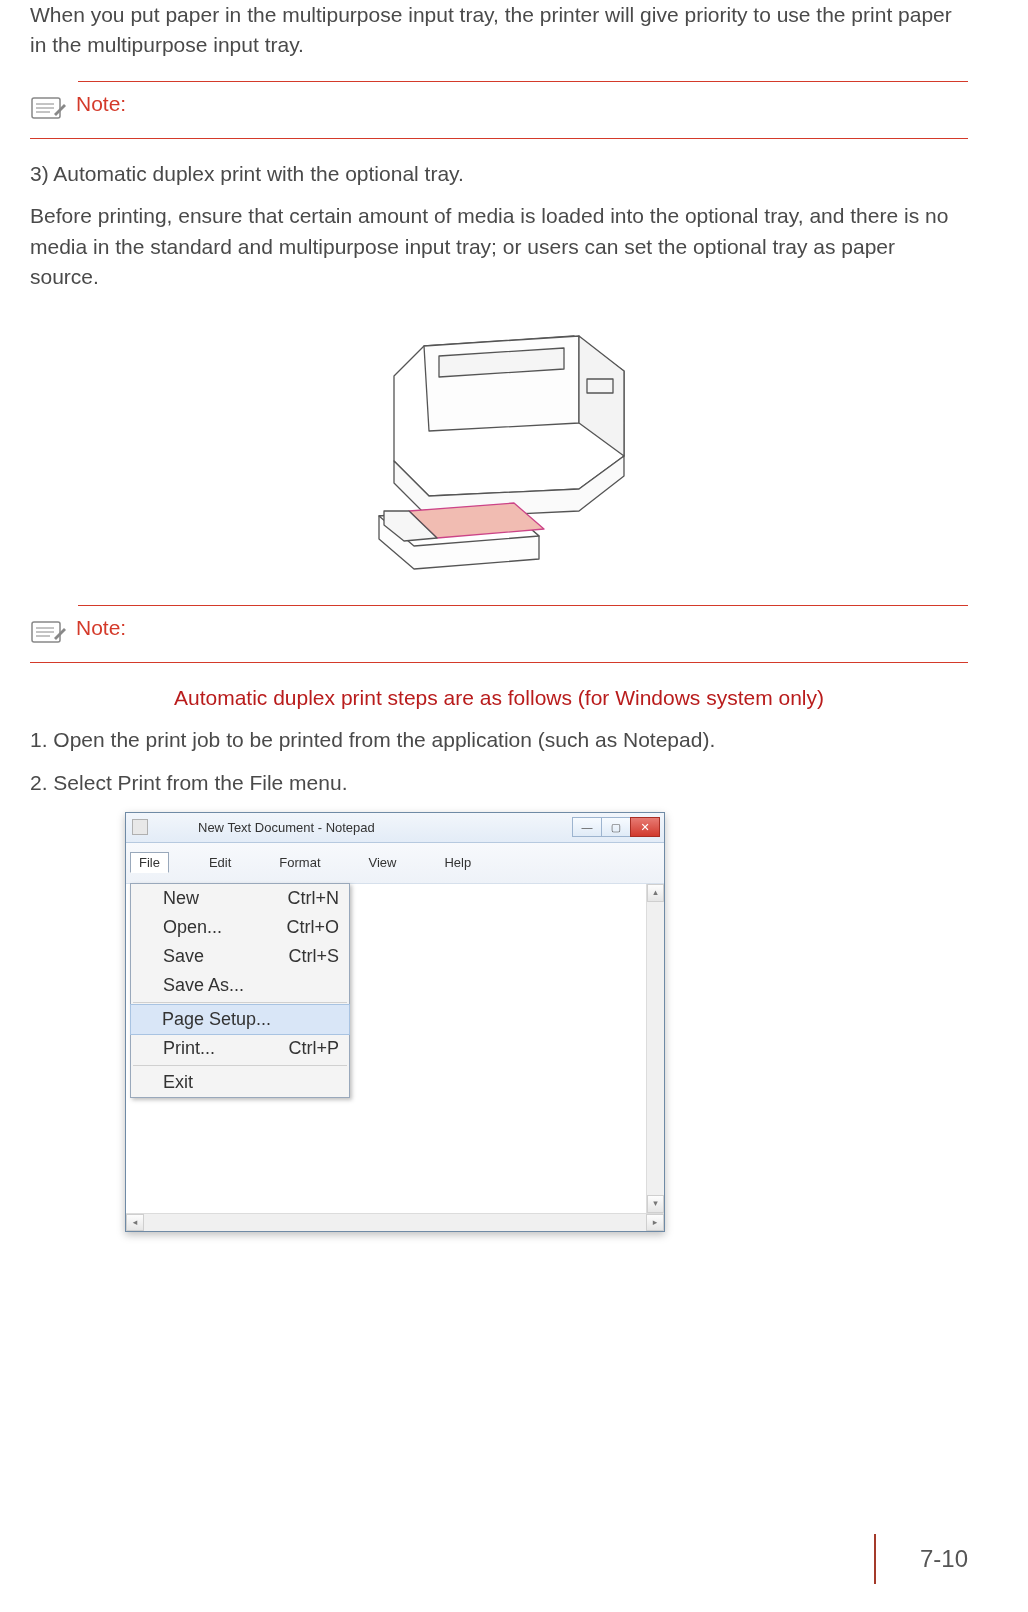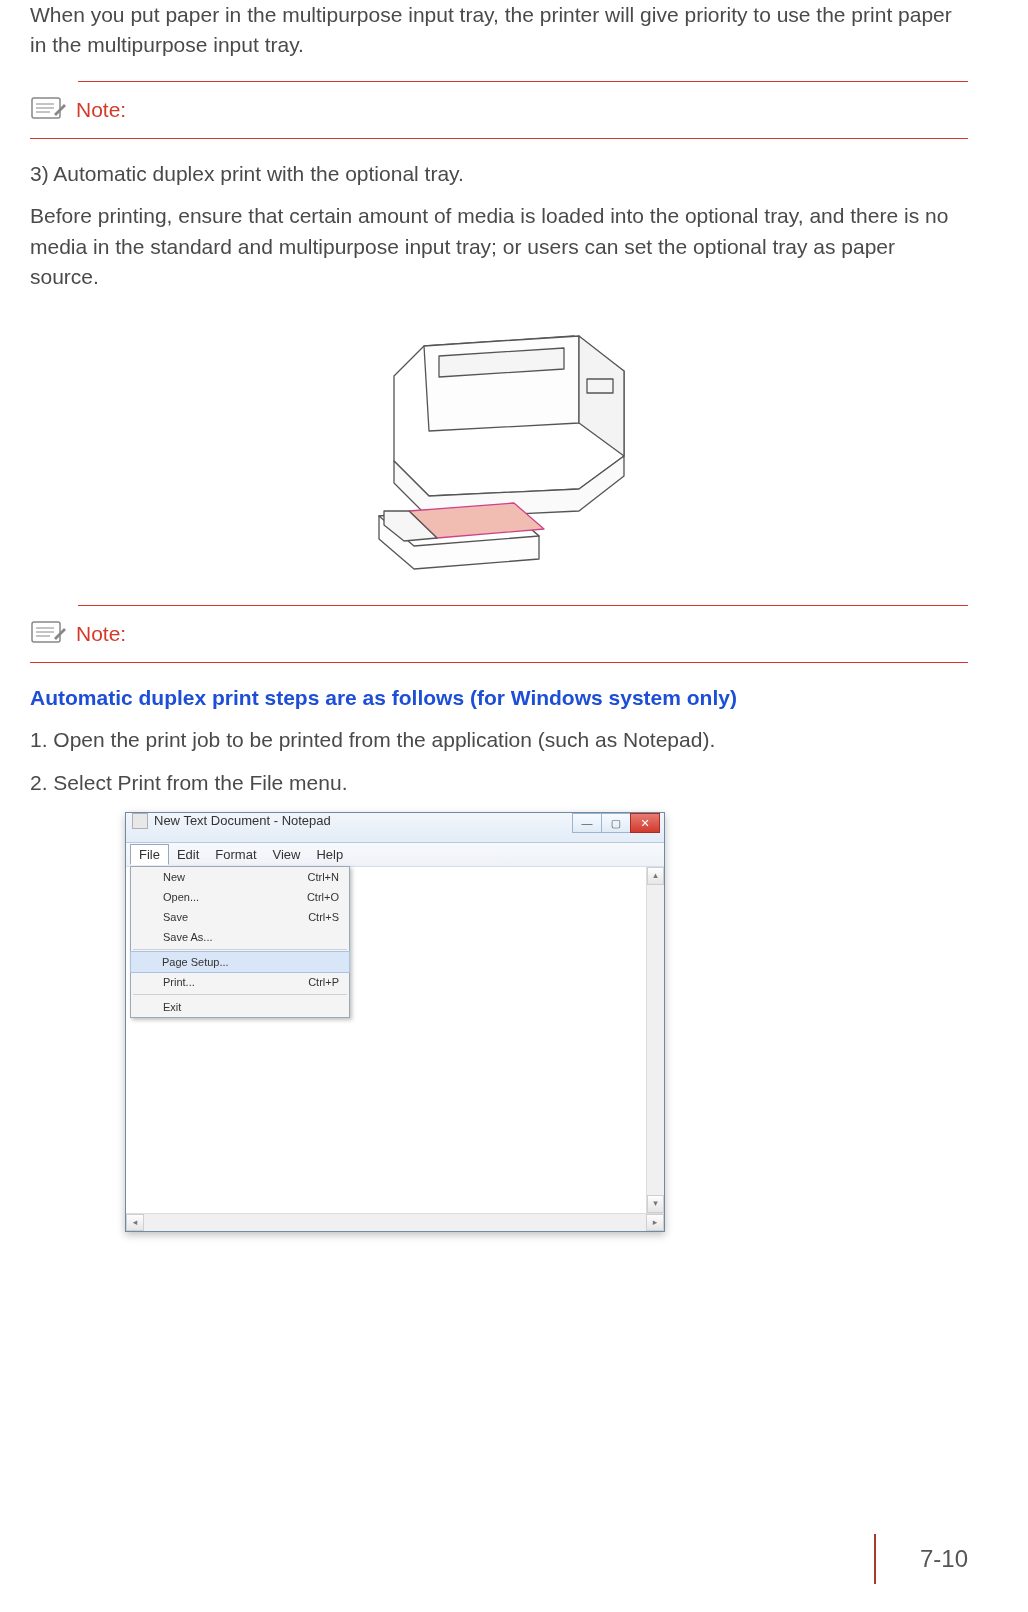--- a/index.html
+++ b/index.html
@@ -8,88 +8,90 @@
     color: #4a4a4a;
     width: 1028px;
     height: 1612px;
     padding: 0 60px 30px 30px;
     position: relative;
   }
   p { font-size: 21px; line-height: 1.45; margin-bottom: 12px; }
   .note-block { margin: 20px 0 14px 0; }
   .note-rule { border: none; border-top: 1.5px solid #d43a2a; margin: 0 0 10px 48px; }
   .note-rule-bottom { border: none; border-top: 1.5px solid #d43a2a; margin: 10px 0 20px 0; }
-  .note-row { display: flex; align-items: center; }
+  .note-row { display: flex; align-items: flex-start; }
   .note-icon { width: 38px; flex-shrink: 0; margin-right: 8px; margin-top: 2px; }
   .note-label { color: #d43a2a; font-size: 21px; margin-right: 18px; flex-shrink: 0; }
   .note-body { font-size: 21px; line-height: 1.45; flex: 1; }
   .note-body .bullet { display: block; margin-bottom: 8px; }
   .printer-figure { text-align: center; margin: 18px 0 20px 0; }
   .printer-figure svg { width: 340px; height: 270px; }
-  .bold { font-weight: bold; color: #1d4ed8; margin-top: 8px; }
+  .bold { font-weight: normal; color: #b91c1c; margin-top: 8px; text-align: center; }
   .notepad-figure { text-align: left; margin: 14px 0 0 95px; }
   .notepad-window {
     width: 540px; height: 420px;
     border: 1px solid #6f8aa5;
     background: #fff;
     box-shadow: 0 3px 8px rgba(0,0,0,0.25);
     display: flex; flex-direction: column;
     font-family: "Segoe UI", Tahoma, sans-serif;
   }
   .titlebar {
     height: 30px;
     background: linear-gradient(#f2f6fb,#e3ecf7);
     border-bottom: 1px solid #b6c9df;
-    display: flex; align-items: flex-start;
+    display: flex; align-items: center;
     padding: 0 4px 0 6px;
     font-size: 13px;
     color: #333;
+    gap: 44px;
   }
   .tb-icon { width: 16px; height: 16px; background: #e8e8e8; border: 1px solid #b0b0b0; margin-right: 6px; }
   .tb-title { flex: 1; }
   .win-btns { display: flex; gap: 0; }
   .win-btn {
     width: 30px; height: 20px;
     border: 1px solid #9db4cf;
     background: linear-gradient(#f7fbff,#e0ebf7);
     margin-left: -1px;
     font-size: 11px; text-align: center; line-height: 18px;
     color: #555;
   }
   .win-btn.close {
     background: linear-gradient(#e77b73,#d13a2e);
     color: #fff;
     border-color: #a82e24;
   }
   .menubar {
-    height: 24px;
+    height: 41px;
     background: linear-gradient(#f7f9fc,#eef2f8);
     border-bottom: 1px solid #d6e0ec;
     display: flex; align-items: center;
     padding-left: 4px;
     font-size: 13px;
     color: #333;
+    gap: 32px;
   }
   .menu-item { padding: 2px 8px; }
   .menu-item.open {
     background: #fff;
     border: 1px solid #99a8bb;
     border-bottom: 1px solid #fff;
     position: relative;
     z-index: 2;
   }
   .content-area { flex: 1; position: relative; background: #fff; }
   .dropdown {
     position: absolute;
     top: -1px; left: 4px;
     width: 220px;
     background: #f4f4f4;
     border: 1px solid #99a8bb;
     box-shadow: 2px 2px 4px rgba(0,0,0,0.25);
-    font-size: 11px;
+    font-size: 18px;
     color: #333;
     z-index: 1;
   }
   .dd-row { display: flex; padding: 4px 10px 4px 32px; justify-content: space-between; }
   .dd-row.hover { background: #d9e6f7; border: 1px solid #a8c3e2; margin: -1px; padding: 4px 3px 4px 31px; }
   .dd-sep { border-top: 1px solid #d0d0d0; margin: 2px 2px; }
   .scrollbar-v {
     position: absolute; right: 0; top: 0; bottom: 18px;
     width: 18px;
     background: #f0f0f0;

